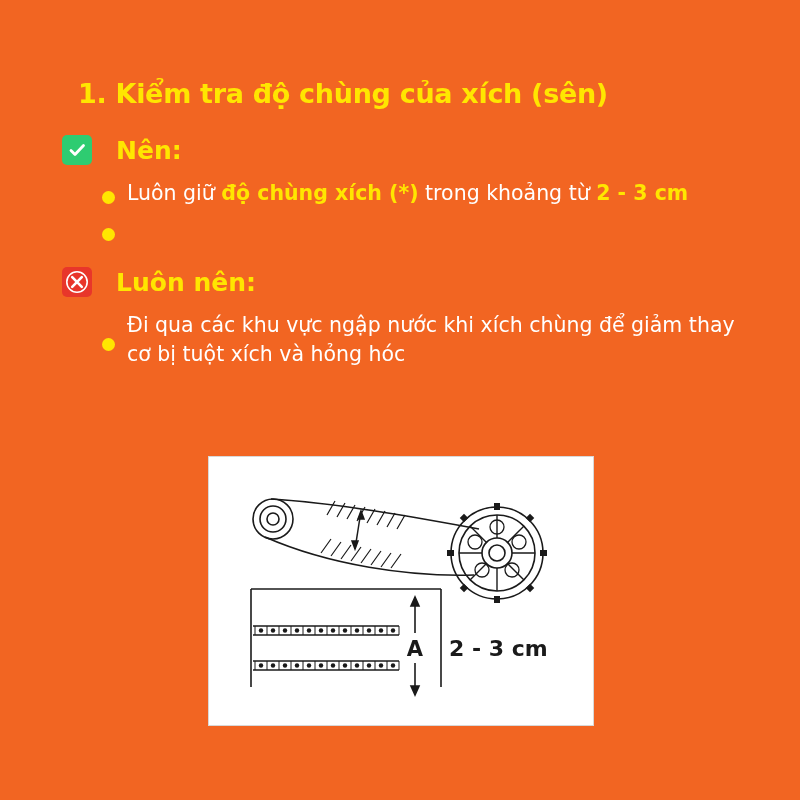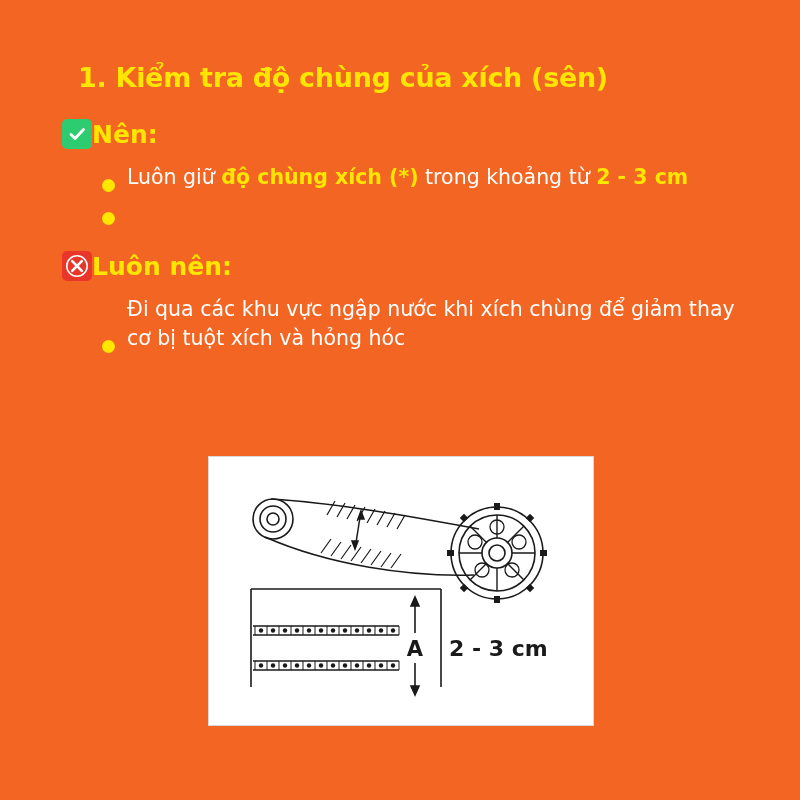--- a/index.html
+++ b/index.html
@@ -12,38 +12,38 @@
     background: #F26522;
     font-family: "DejaVu Sans", sans-serif;
     overflow: hidden;
     position: relative;
   }
   .page {
     width: 800px;
     height: 800px;
     position: relative;
     box-sizing: border-box;
-    padding: 0 50px;
+    padding: 16px 50px;
   }
   .title {
     color: #FFE600;
     font-size: 27px;
     font-weight: bold;
     letter-spacing: -0.3px;
     padding-top: 62px;
     margin: 0 0 0 28px;
     white-space: nowrap;
   }
   .section {
     margin-top: 26px;
   }
   .section-head {
     display: flex;
     align-items: center;
-    gap: 0;
+    gap: 24px;
     margin-left: 12px;
   }
   .badge {
     width: 30px;
     height: 30px;
     border-radius: 5px;
     display: flex;
     align-items: center;
     justify-content: center;
     flex: none;
@@ -62,21 +62,21 @@
     font-size: 25px;
     font-weight: bold;
   }
   .bullets {
     margin: 14px 0 0 0;
     padding: 0;
     list-style: none;
   }
   .bullet {
     display: flex;
-    align-items: flex-end;
+    align-items: center;
     gap: 12px;
     margin: 0 0 12px 52px;
   }
   .dot {
     width: 13px;
     height: 13px;
     border-radius: 50%;
     background: #FFE600;
     flex: none;
     margin-top: 8px;

